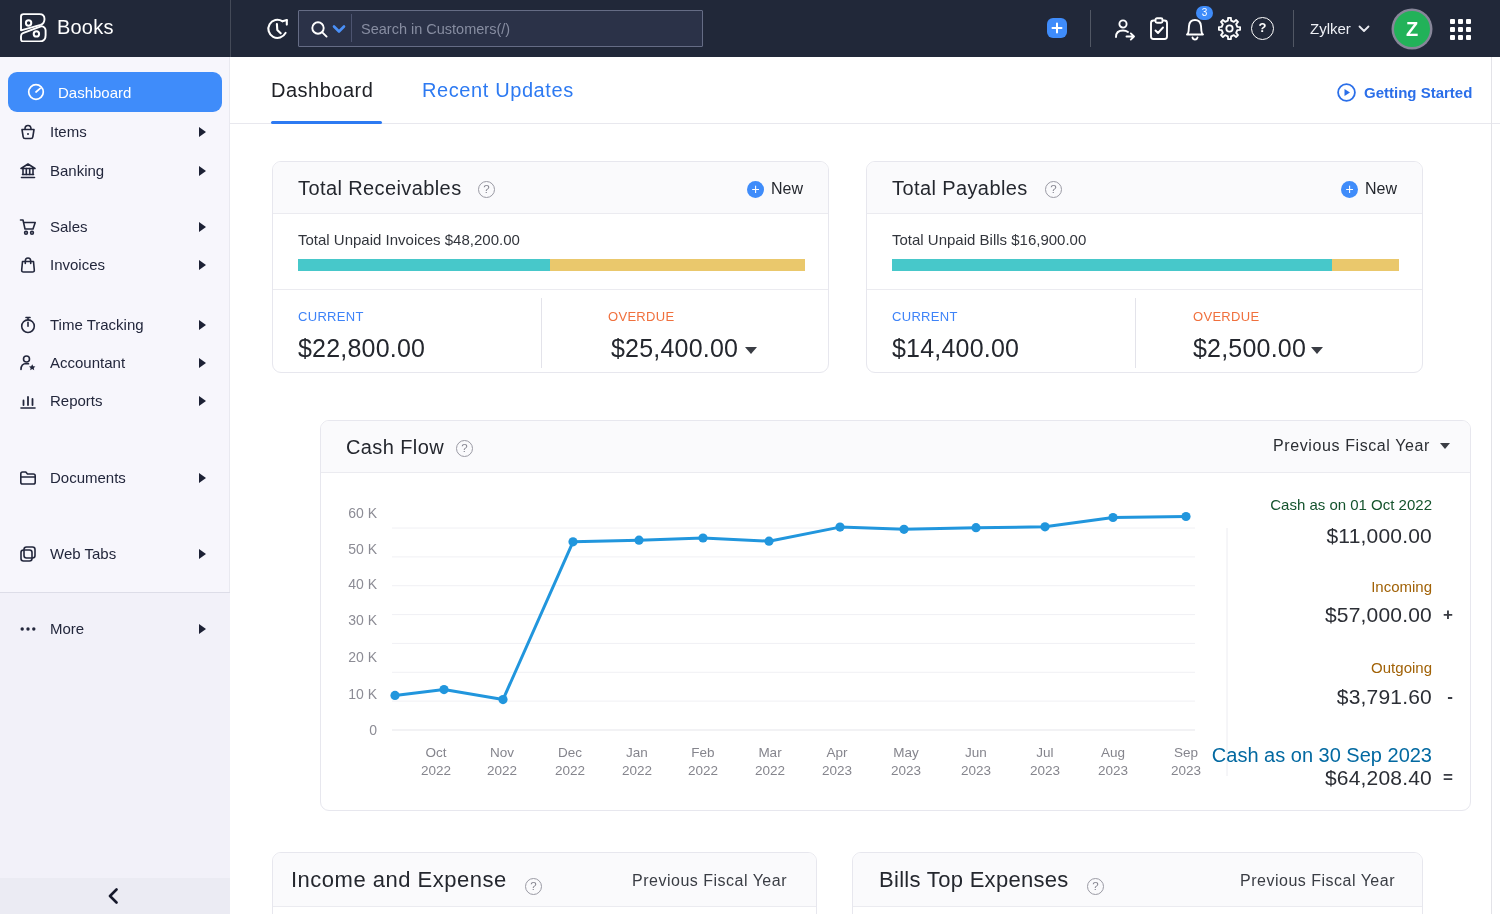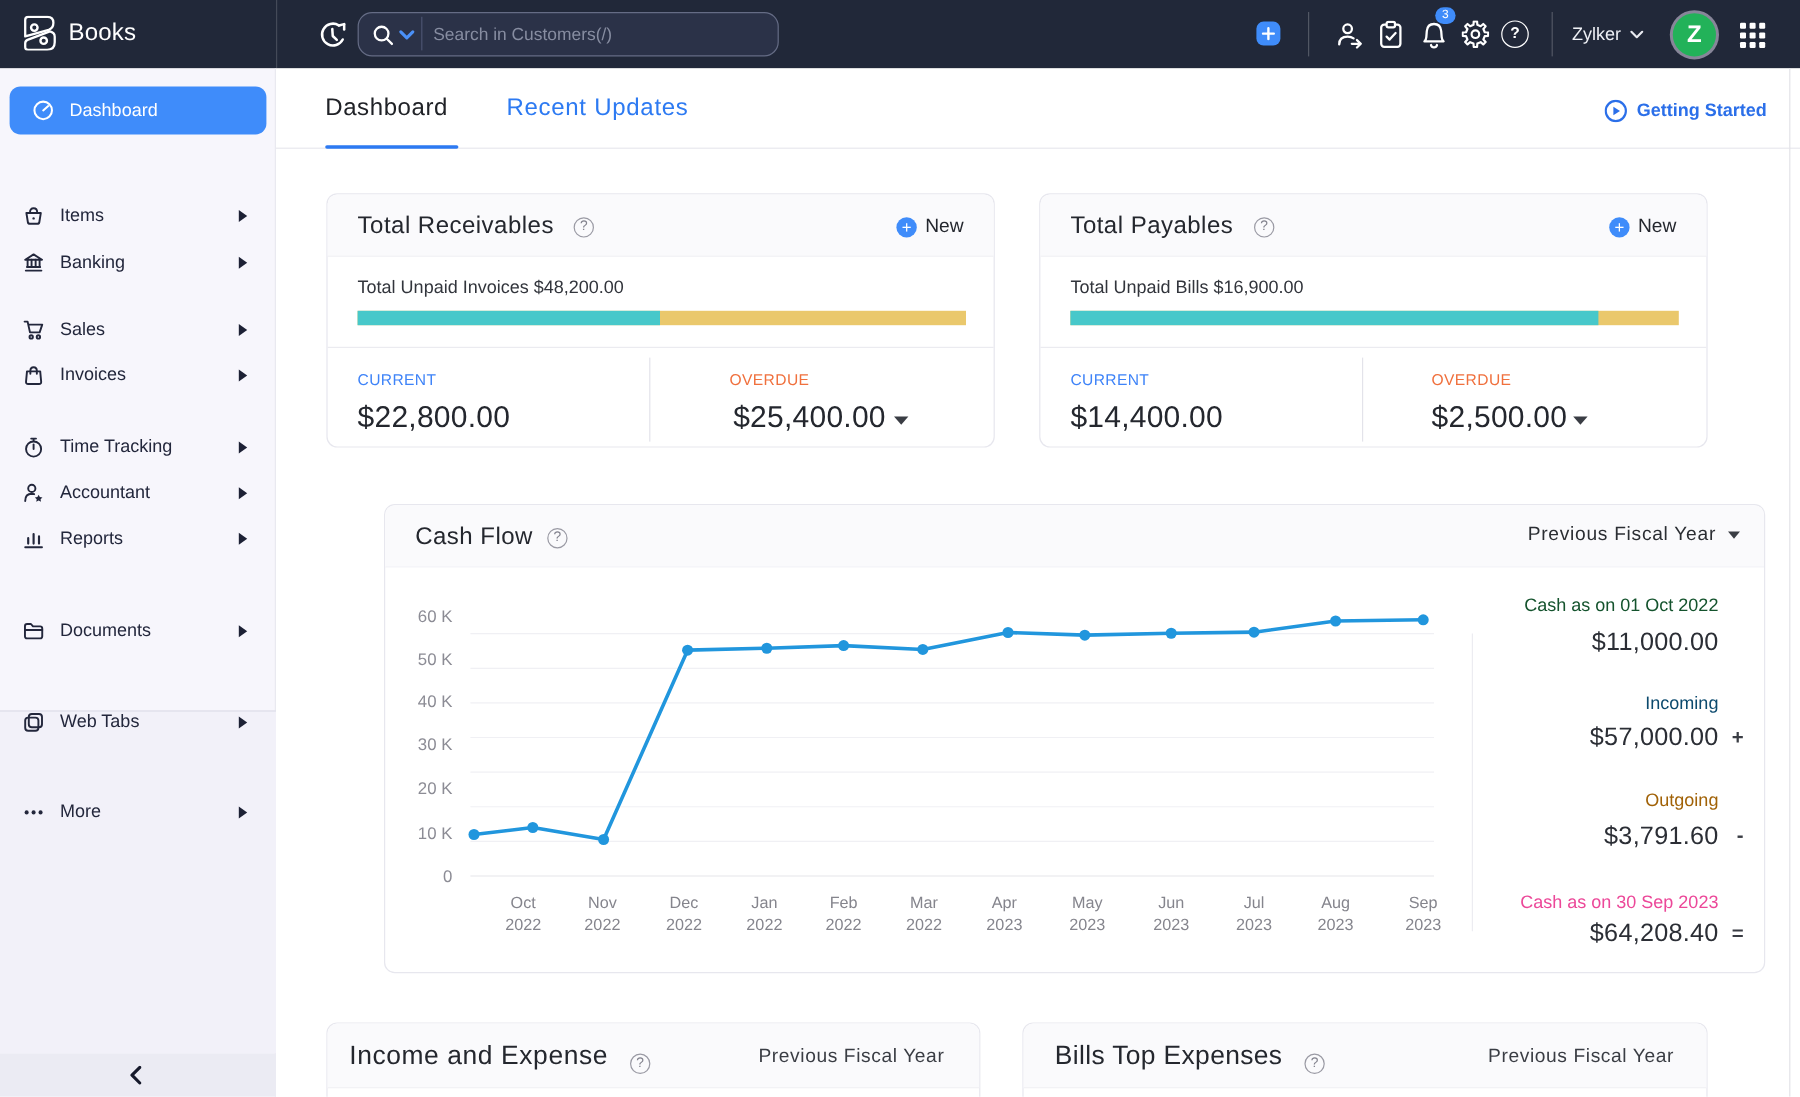--- a/index.html
+++ b/index.html
@@ -4,30 +4,30 @@
 <style>
 * { margin:0; padding:0; box-sizing:border-box; }
 html,body { width:1500px; height:914px; overflow:hidden; font-family:"Liberation Sans", sans-serif; background:#fff; }
 .abs { position:absolute; }
 #stage { position:relative; width:1500px; height:914px; }
 
 
 #nav { position:absolute; left:0; top:0; width:1500px; height:57px; background:#212839; }
 #nav .vdiv { position:absolute; top:10px; width:1px; height:37px; background:rgba(255,255,255,0.22); }
 #logo-text { position:absolute; left:57px; top:16px; color:#fff; font-size:20px; font-weight:500; letter-spacing:0.2px; }
-#searchbox { position:absolute; left:298px; top:10px; width:351px; height:37px; background:#2b3248; border:1px solid #656c85; border-radius:12px; }
+#searchbox { position:absolute; left:298px; top:10px; width:405px; height:37px; background:#2b3248; border:1px solid #656c85; border-radius:1px; }
 #searchbox .ph { position:absolute; left:62px; top:10px; font-size:14.5px; color:#878da1; }
 #searchbox .sep { position:absolute; left:52px; top:3px; width:1px; height:28px; background:#4d5470; }
 .navtxt { color:#eef0f5; font-size:15px; }
 
 
 #sidebar { position:absolute; left:0; top:57px; width:230px; height:857px; background:#f7f6fc; border-right:1px solid #e9e9f0; }
 #sidebar .lower { position:absolute; left:0; top:535px; width:230px; height:286px; background:#f2f1f9; border-top:1px solid #dddde8; }
 #sidebar .foot { position:absolute; left:0; top:821px; width:230px; height:36px; background:#ebebf3; }
-.mitem { position:absolute; left:0; width:200px; height:38px;margin-top:48px; }
+.mitem { position:absolute; left:0; width:200px; height:38px; }
 .mitem .txt { position:absolute; left:50px; top:10px; font-size:15px; color:#23273c; }
 .mitem .ic { position:absolute; left:19px; top:10px; width:18px; height:18px; }
 .mitem .car { position:absolute; left:199px; top:14px; width:0; height:0; border-left:7px solid #1d2135; border-top:5px solid transparent; border-bottom:5px solid transparent; }
 #dash-sel { position:absolute; left:8px; top:15px; width:214px; height:40px; background:#3f8cfa; border-radius:9px; }
 #dash-sel .txt { position:absolute; left:50px; top:12px; font-size:15px; color:#fff; }
 #dash-sel .ic { position:absolute; left:19px; top:11px; width:18px; height:18px; }
 
 
 #main { position:absolute; left:230px; top:57px; width:1270px; height:857px; background:#fff; }
 #tabbar { position:absolute; left:0; top:0; width:1270px; height:67px; border-bottom:1px solid #e8e8ee; }
@@ -49,23 +49,23 @@
 .pbar .cur { position:absolute; left:0; top:0; height:12px; background:#47c8ca; }
 .csep { position:absolute; left:0; top:127px; width:100%; height:1px; background:#ebebf0; }
 .vsep { position:absolute; top:136px; height:70px; width:1px; background:#e3e3ea; }
 .lblcur { position:absolute; font-size:13px; color:#3e83f8; letter-spacing:0.3px; }
 .lblover { position:absolute; font-size:13px; color:#f0703d; letter-spacing:0.3px; }
 .amt { position:absolute; top:172px; font-size:25px; color:#24272e; letter-spacing:0.2px; }
 .dcaret { position:absolute; width:0; height:0; border-top:7px solid #3a3d44; border-left:6px solid transparent; border-right:6px solid transparent; }
 
 
 .r15g { position:absolute; right:38px; font-size:15px; color:#14532d; }
-.r15green { position:absolute; right:38px; font-size:15px; color:#0c4a6e; }
+.r15green { position:absolute; right:38px; font-size:15px; color:#a16207; }
 .r15orange { position:absolute; right:38px; font-size:15px; color:#a16207; }
-.r15blue { position:absolute; right:38px; font-size:15px; color:#ec4899; }
+.r15blue { position:absolute; right:38px; font-size:20px; color:#0369a1; }
 .r20 { position:absolute; right:38px; font-size:21px; letter-spacing:0.2px; color:#2b2e35; }
 .sgn { position:absolute; right:17px; font-size:17px; color:#3a3d44; font-weight:600; }
 </style>
 </head>
 <body>
 <div id="stage">
 
   <div id="nav">
     <svg class="abs" style="left:19px;top:13px" width="28" height="29" viewBox="0 0 28 29" fill="none" stroke="#fff" stroke-width="1.9" stroke-linejoin="round">
       <path d="M2 17.3 L2 3.6 Q2 1.1 4.5 1.1 L20.5 1.1 Q25.5 1.1 25.5 6 Q25.5 10.4 21.6 11.9 Z"></path>

